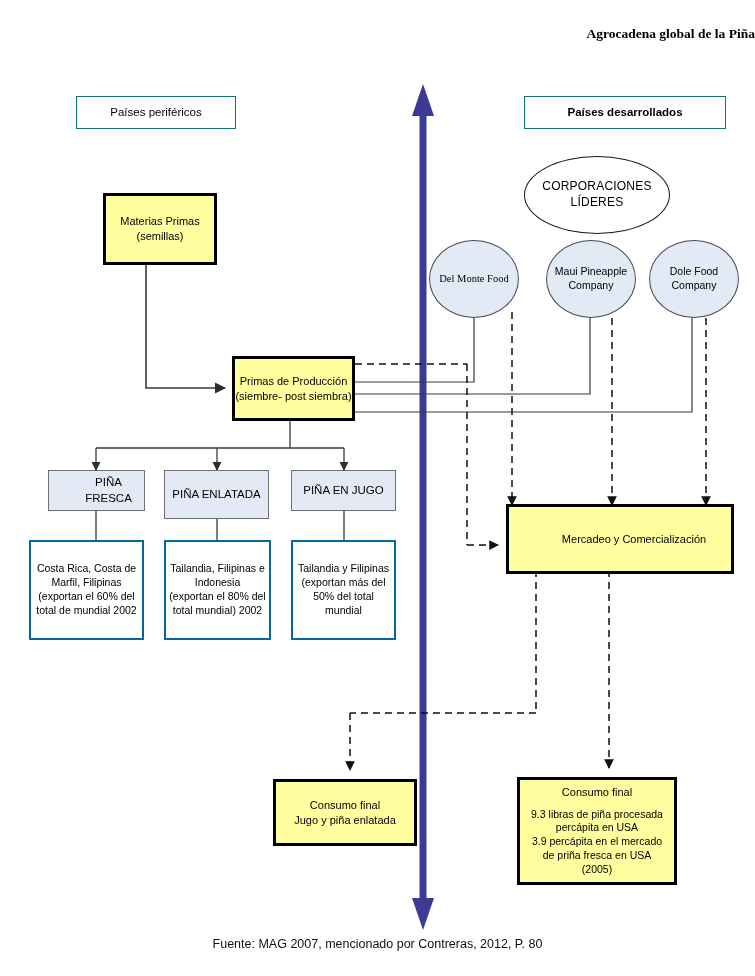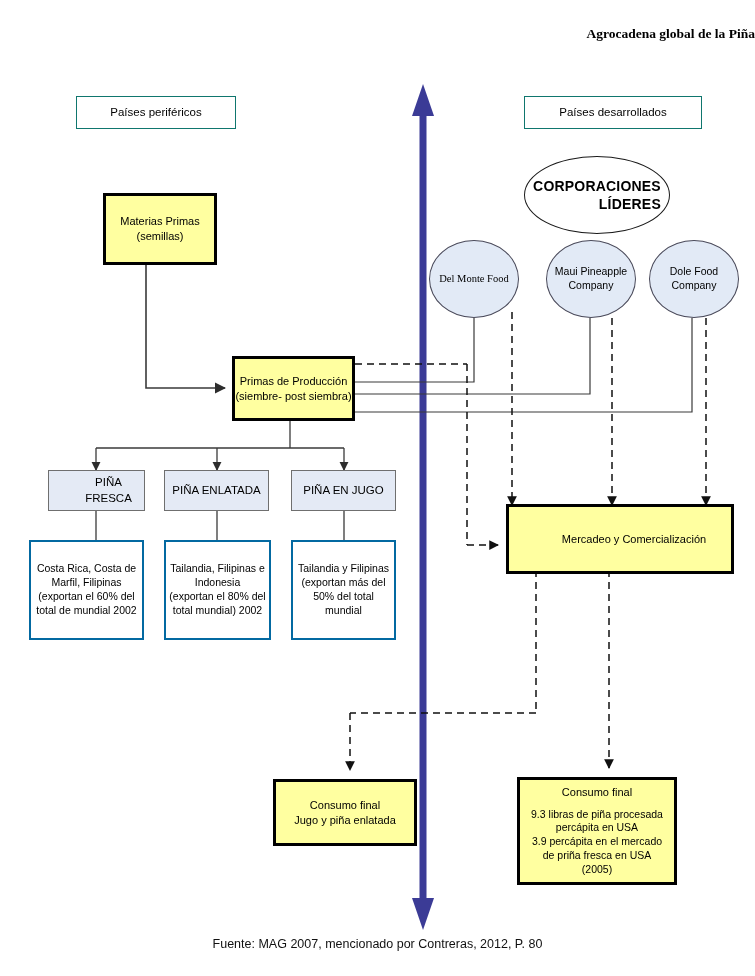--- a/index.html
+++ b/index.html
@@ -56,24 +56,23 @@
     font-size: 11.5px;
   }
   
   .ellipse {
     border-radius: 50%;
     background: #ffffff;
     border: 1px solid #1a1a1a;
     font-size: 11px;
   }
   .ellipse-corp {
-    font-weight: bold;
+    font-weight: normal;
     letter-spacing: 0.2px;
-    font-size: 14px;
-    text-align: right;
+    font-size: 12px;
   }
   .ellipse-blue {
     background: #e2eaf6;
     border: 1px solid #4a4a5a;
     font-size: 10.5px;
   }
   
   #title {
     position: absolute;
     left: 0; top: 24px;
@@ -161,21 +160,21 @@
       <path d="M 350 713 L 350 770" marker-end="url(#ahDash)"></path>
 
       <path d="M 609 570 L 609 768" marker-end="url(#ahDash)"></path>
     </g>
   </svg>
 
   <div class="node box-region" style="left:76px; top:96px; width:160px; height:33px;">
     <span class="lbl">Países periféricos</span>
   </div>
 
-  <div class="node box-region" style="left:524px; top:96px; width:178px; height:33px;">
+  <div class="node box-region" style="left:524px; top:96px; width:202px; height:33px;font-weight:bold;">
     <span class="lbl">Países desarrollados</span>
   </div>
 
   <div class="node box-yellow" style="left:103px; top:193px; width:114px; height:72px;">
     <span class="lbl">Materias Primas
 (semillas)</span>
   </div>
 
   <div class="node box-yellow" style="left:232px; top:356px; width:123px; height:65px;">
     <span class="lbl">Primas de Producción
@@ -198,21 +197,21 @@
 
   <div class="node ellipse ellipse-blue" style="left:649px; top:240px; width:90px; height:78px;">
     <span class="lbl">Dole Food
 Company</span>
   </div>
 
   <div class="node box-blue" style="left:48px; top:470px; width:97px; height:41px;padding-left:24px;">
     <span class="lbl">PIÑA FRESCA</span>
   </div>
 
-  <div class="node box-blue" style="left:164px; top:470px; width:105px; height:41px;">
+  <div class="node box-blue" style="left:164px; top:470px; width:105px; height:49px;">
     <span class="lbl">PIÑA ENLATADA</span>
   </div>
 
   <div class="node box-blue" style="left:291px; top:470px; width:105px; height:41px;">
     <span class="lbl">PIÑA EN JUGO</span>
   </div>
 
   <div class="node box-plain" style="left:29px; top:540px; width:115px; height:100px;">
     <span class="lbl sm">Costa Rica, Costa de
 Marfil, Filipinas

